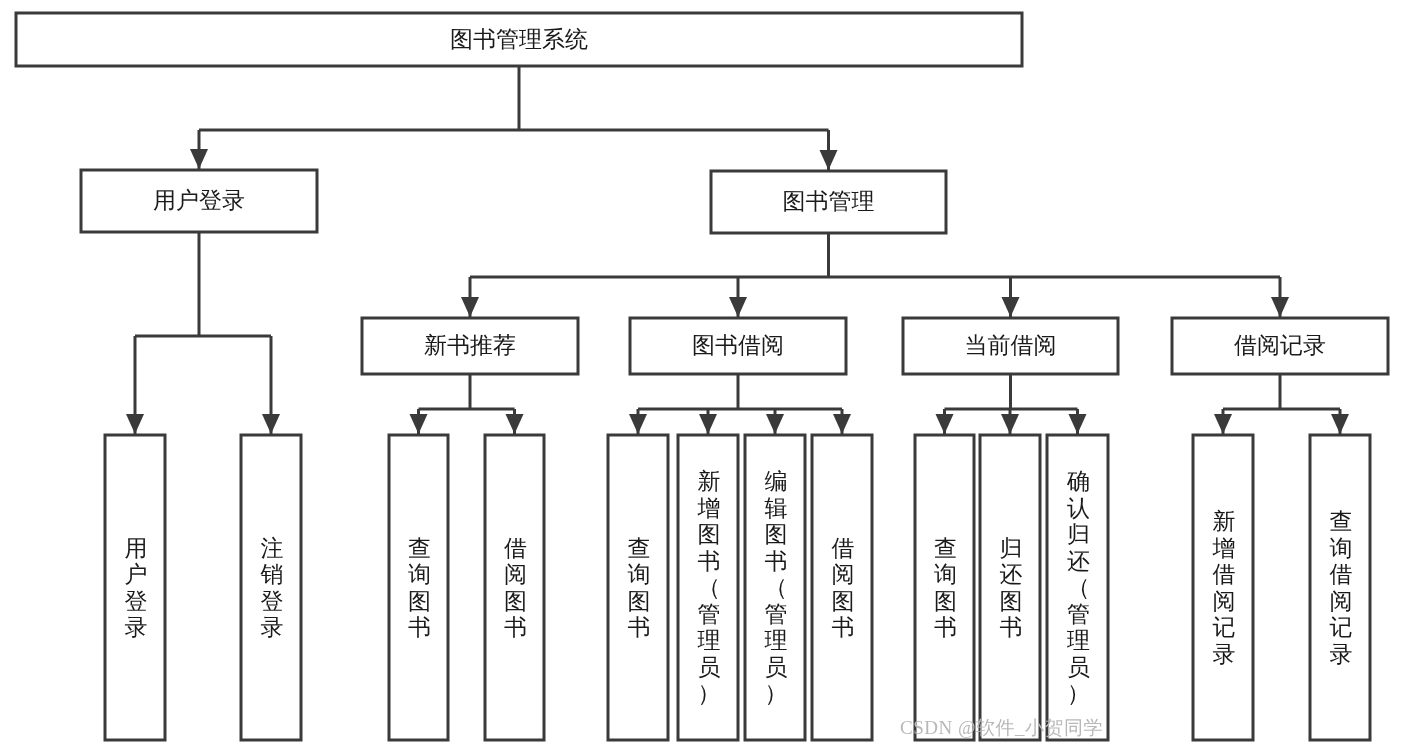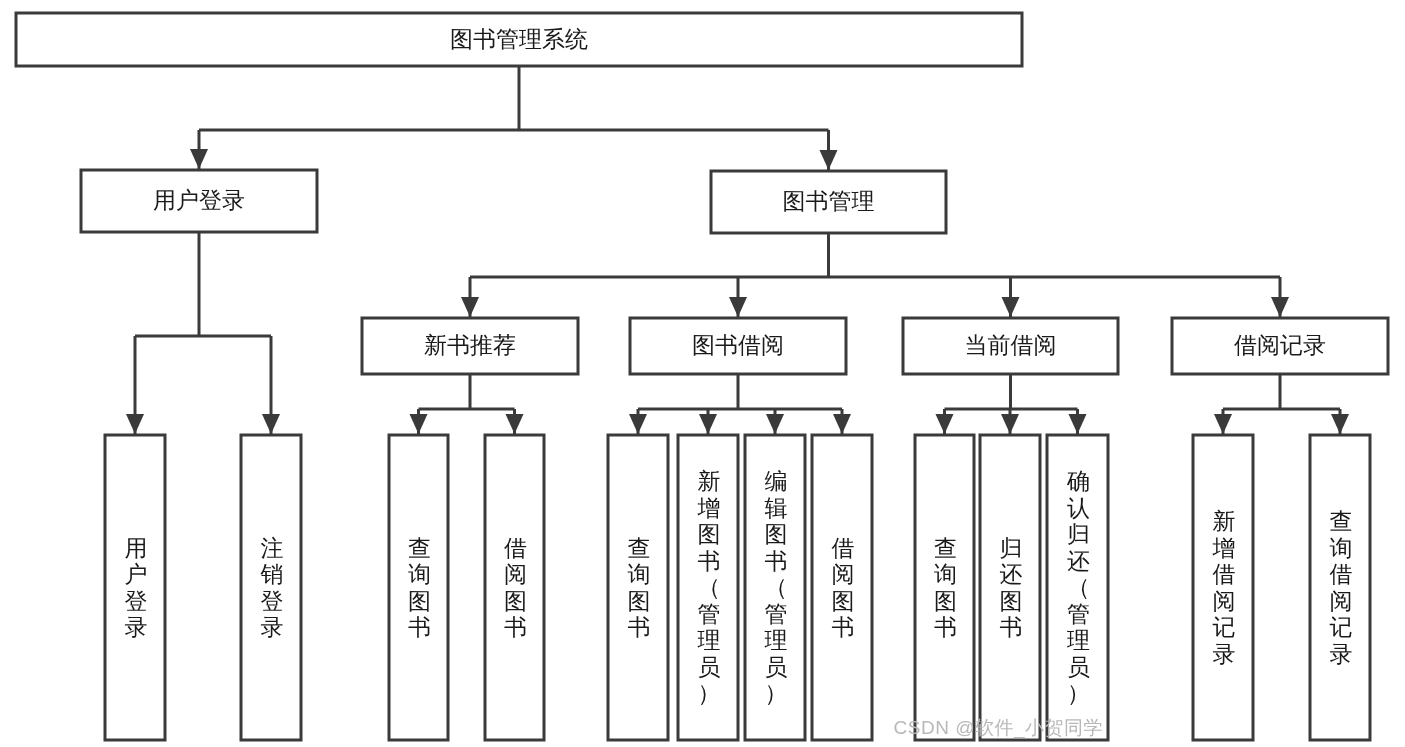--- a/index.html
+++ b/index.html
@@ -52,21 +52,21 @@
   .node-label-v {
     font-family: "Liberation Sans", "DejaVu Sans", sans-serif;
     font-size: 23px;
     fill: #1a1a1a;
     text-anchor: middle;
   }
   .watermark {
     position: absolute;
     right: 8px;
     bottom: 6px;
-    font-family: Liberation Sans, sans-serif;
+    font-family: Liberation Serif, serif;
     font-size: 19px;
     color: #b8b8b8;
     white-space: nowrap;
     letter-spacing: 0.5px;
   }
 </style>
 </head>
 <body>
 
 <div id="diagram-root">

